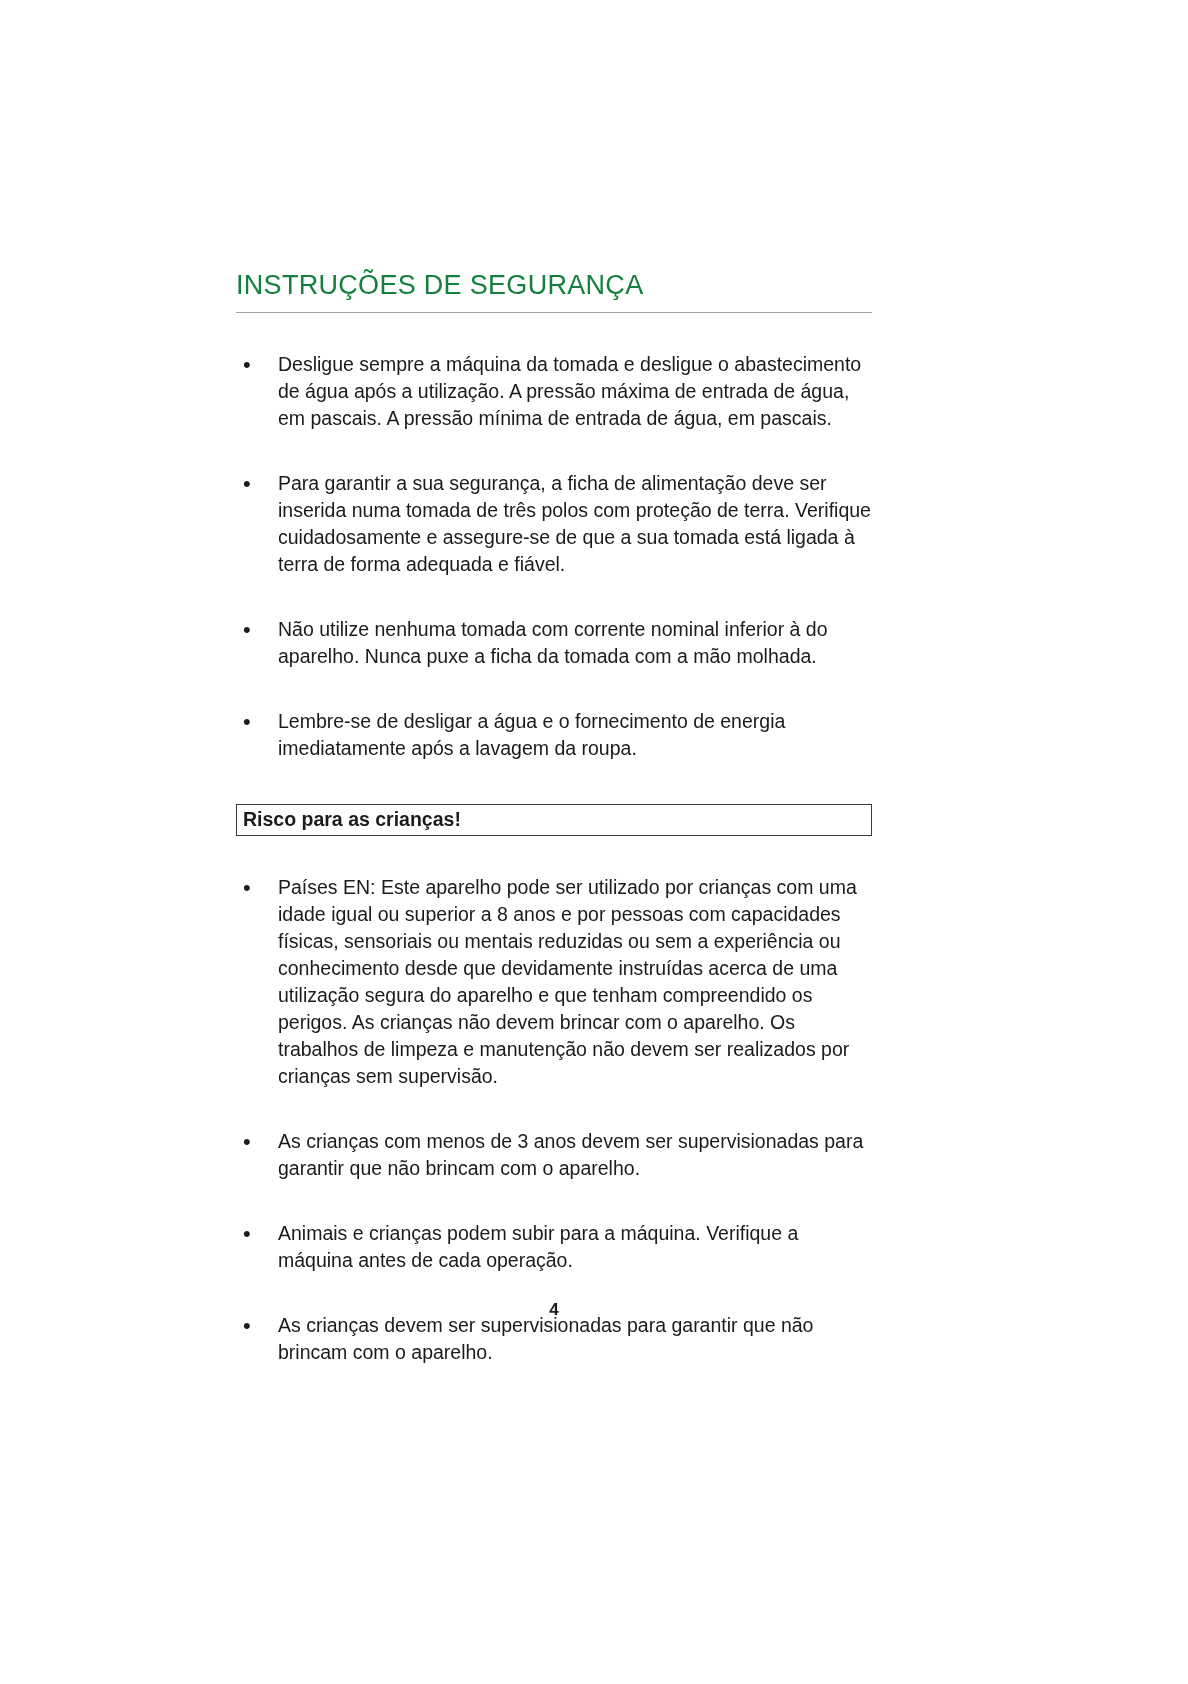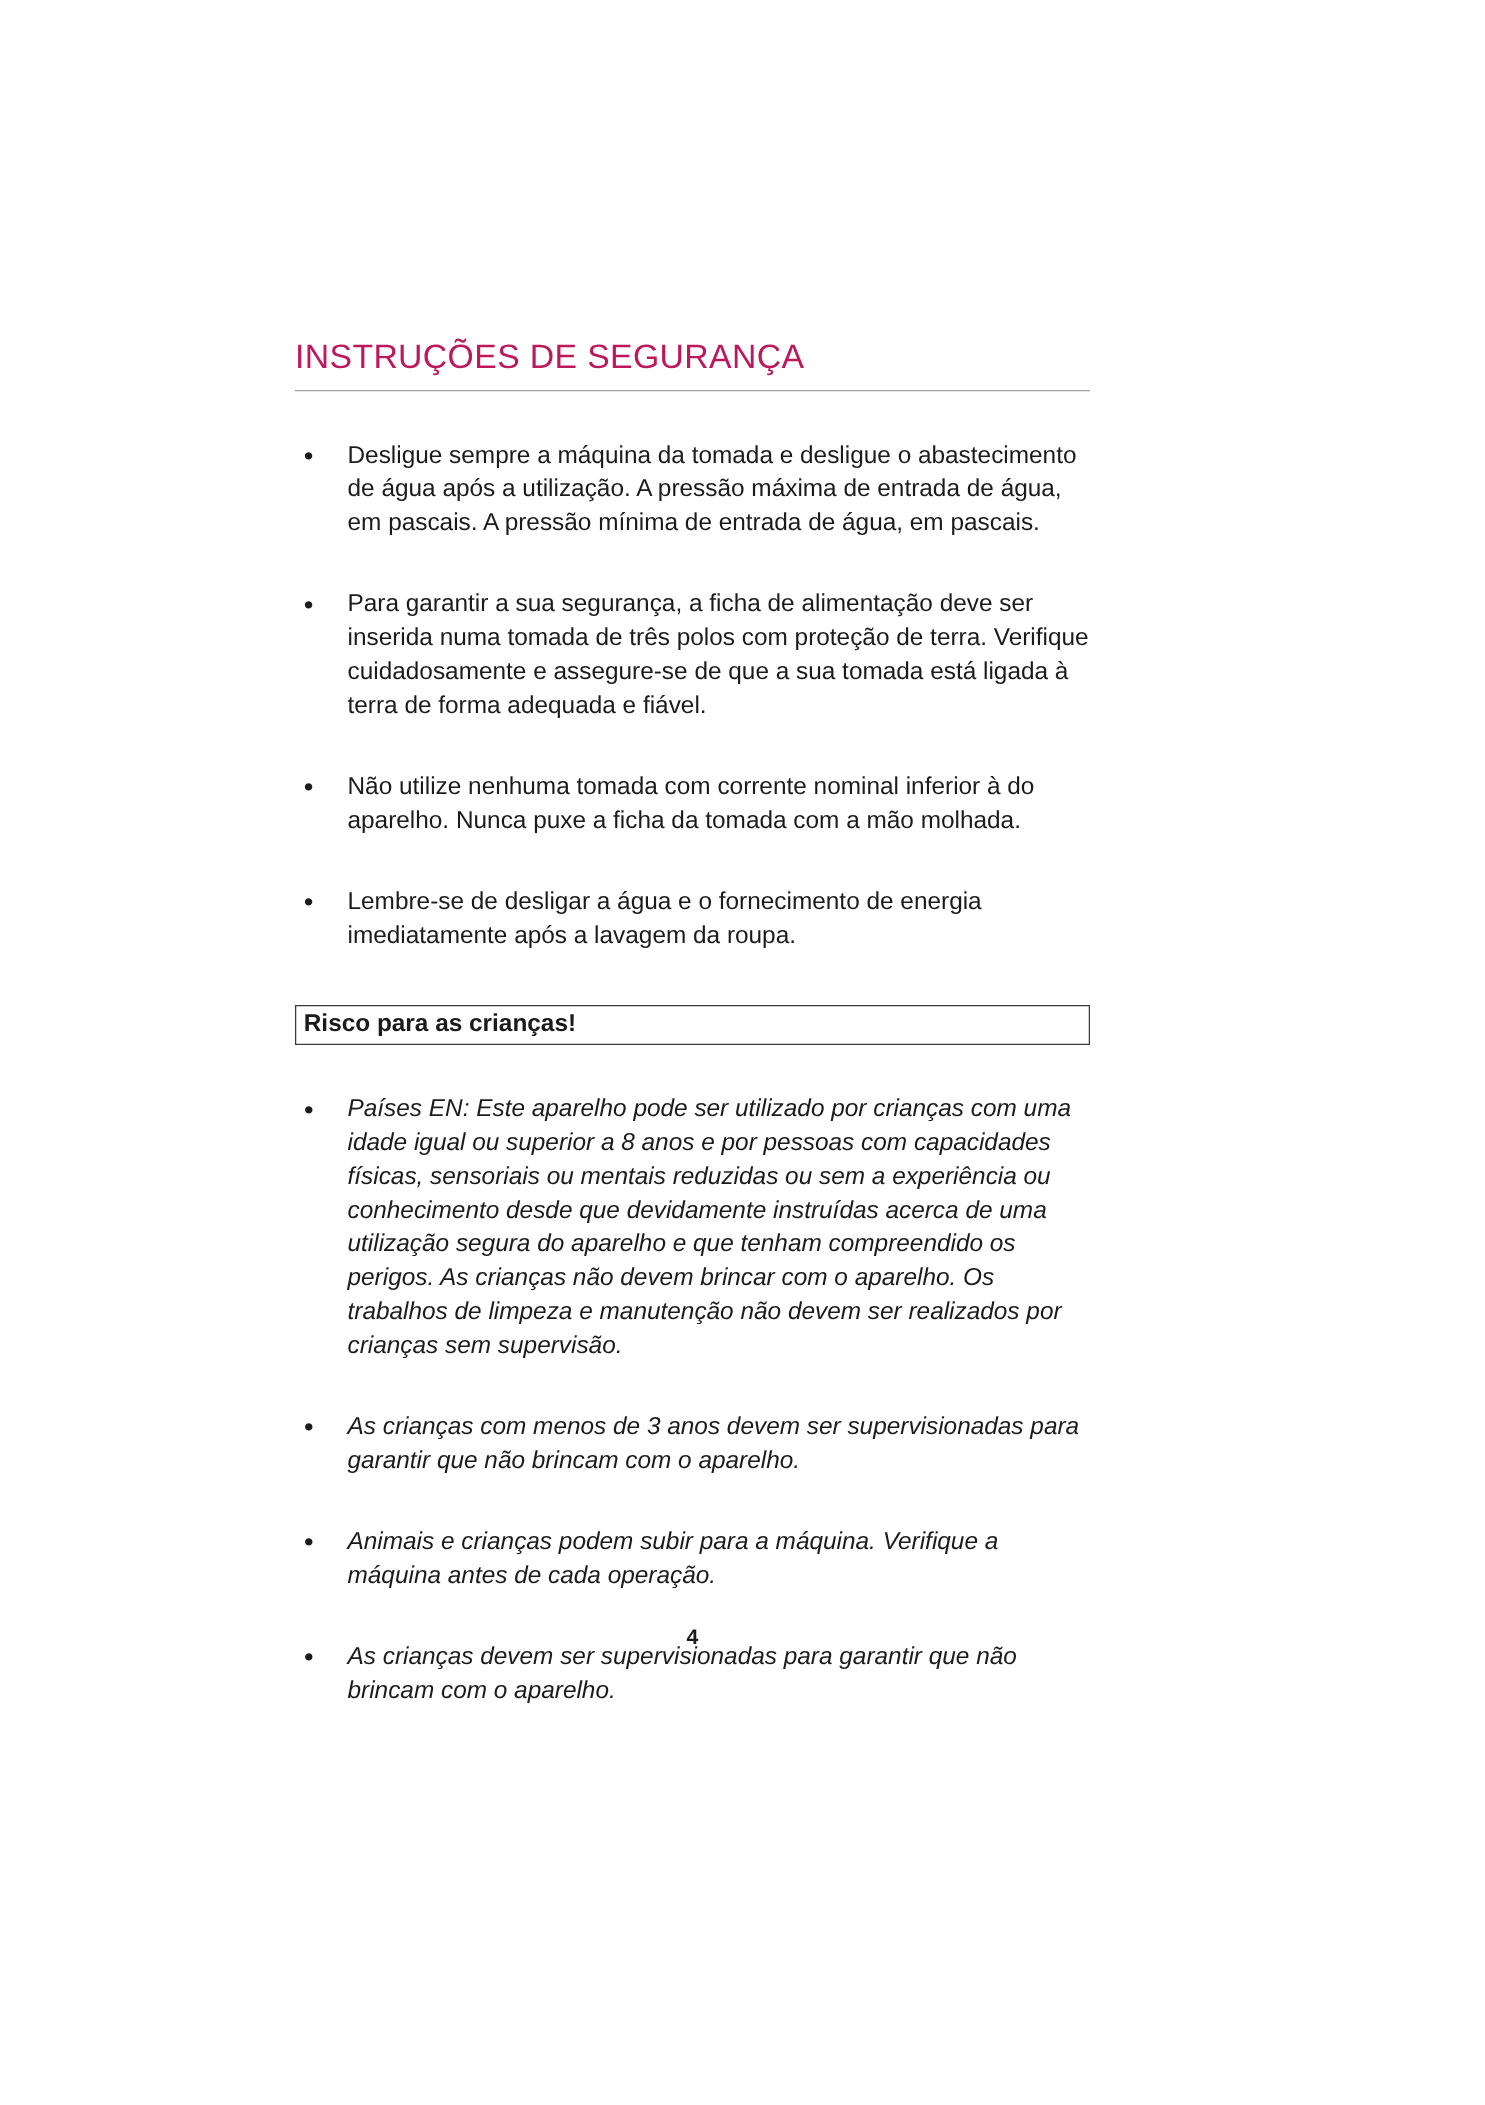--- a/index.html
+++ b/index.html
@@ -27,35 +27,34 @@
     top: 270px;
     width: 636px;
   }
   .doc-title {
     font-size: 27px;
     font-weight: 400;
     letter-spacing: 0.3px;
     margin: 0;
     padding: 0 0 11px 0;
     border-bottom: 1px solid #a0a0a0;
-    color: #be185d;
+    color: #15803d;
   }
   ul.bullet-list {
     list-style: none;
     margin: 0;
     padding: 0;
     font-size: 19.5px;
     line-height: 27px;
   }
   ul.bullet-list.first {
     margin-top: 31px;
   }
   ul.bullet-list.second {
     margin-top: 33px;
-    font-style: italic;
   }
   ul.bullet-list li {
     position: relative;
     padding-left: 42px;
     margin-top: 38px;
   }
   ul.bullet-list li::before {
     content: "\2022";
     position: absolute;
     left: 7px;

